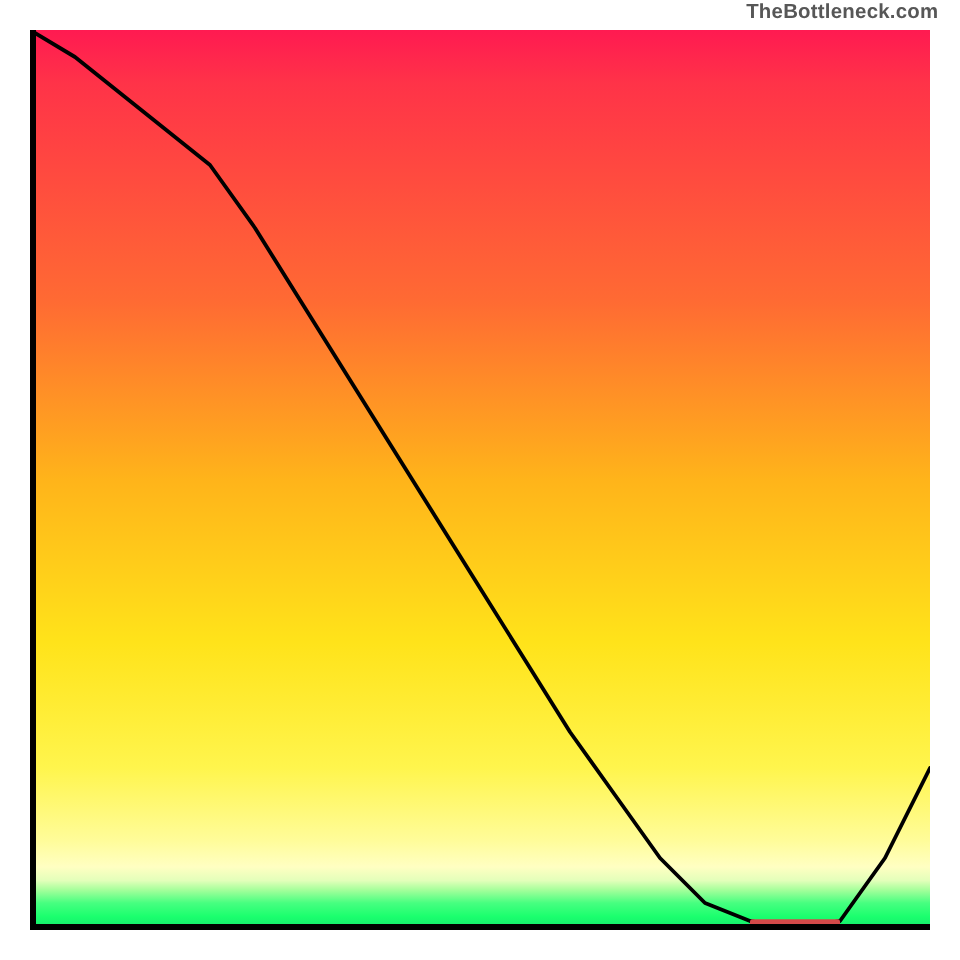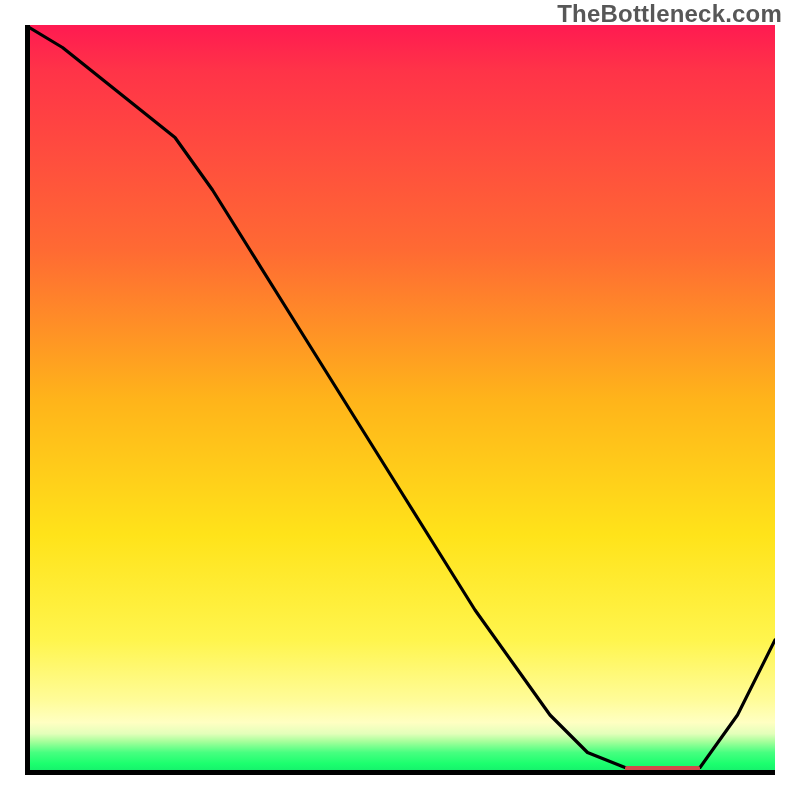--- a/index.html
+++ b/index.html
@@ -7,21 +7,21 @@
   .frame {
     position: relative;
     width: 800px;
     height: 800px;
   }
   .attribution {
     position: absolute;
     top: 0;
     right: 18px;
     font-family: Arial, Helvetica, sans-serif;
-    font-size: 24px;
+    font-size: 17px;
     font-weight: bold;
     color: #575757;
     letter-spacing: 0.2px;
   }
   .plot {
     position: absolute;
     top: 25px;
     left: 25px;
     width: 750px;
     height: 750px;

